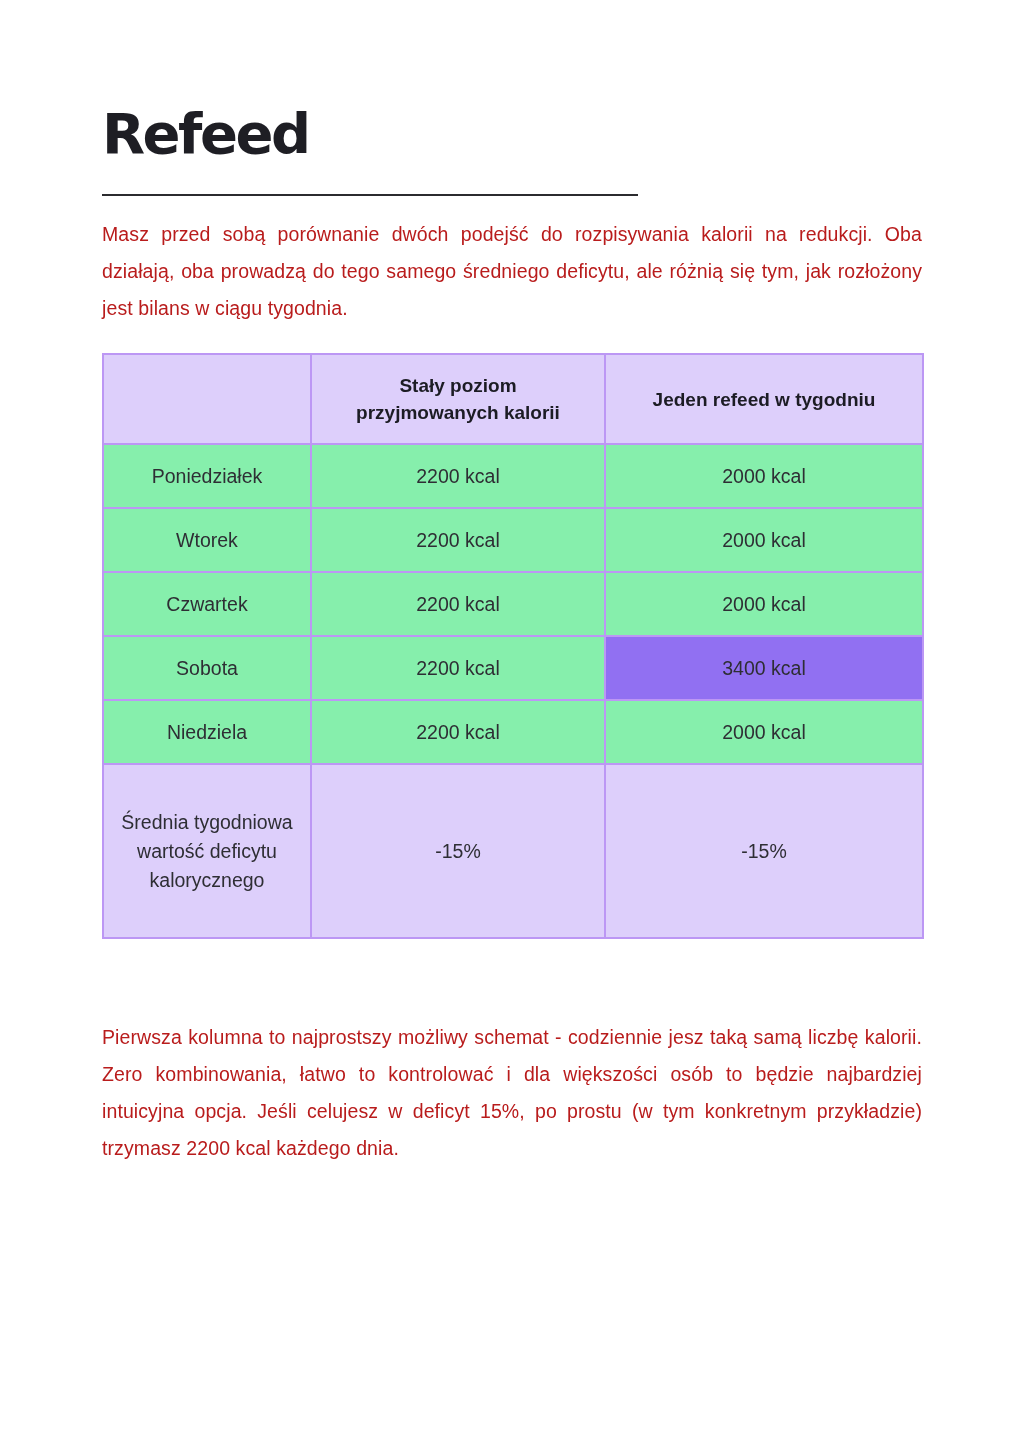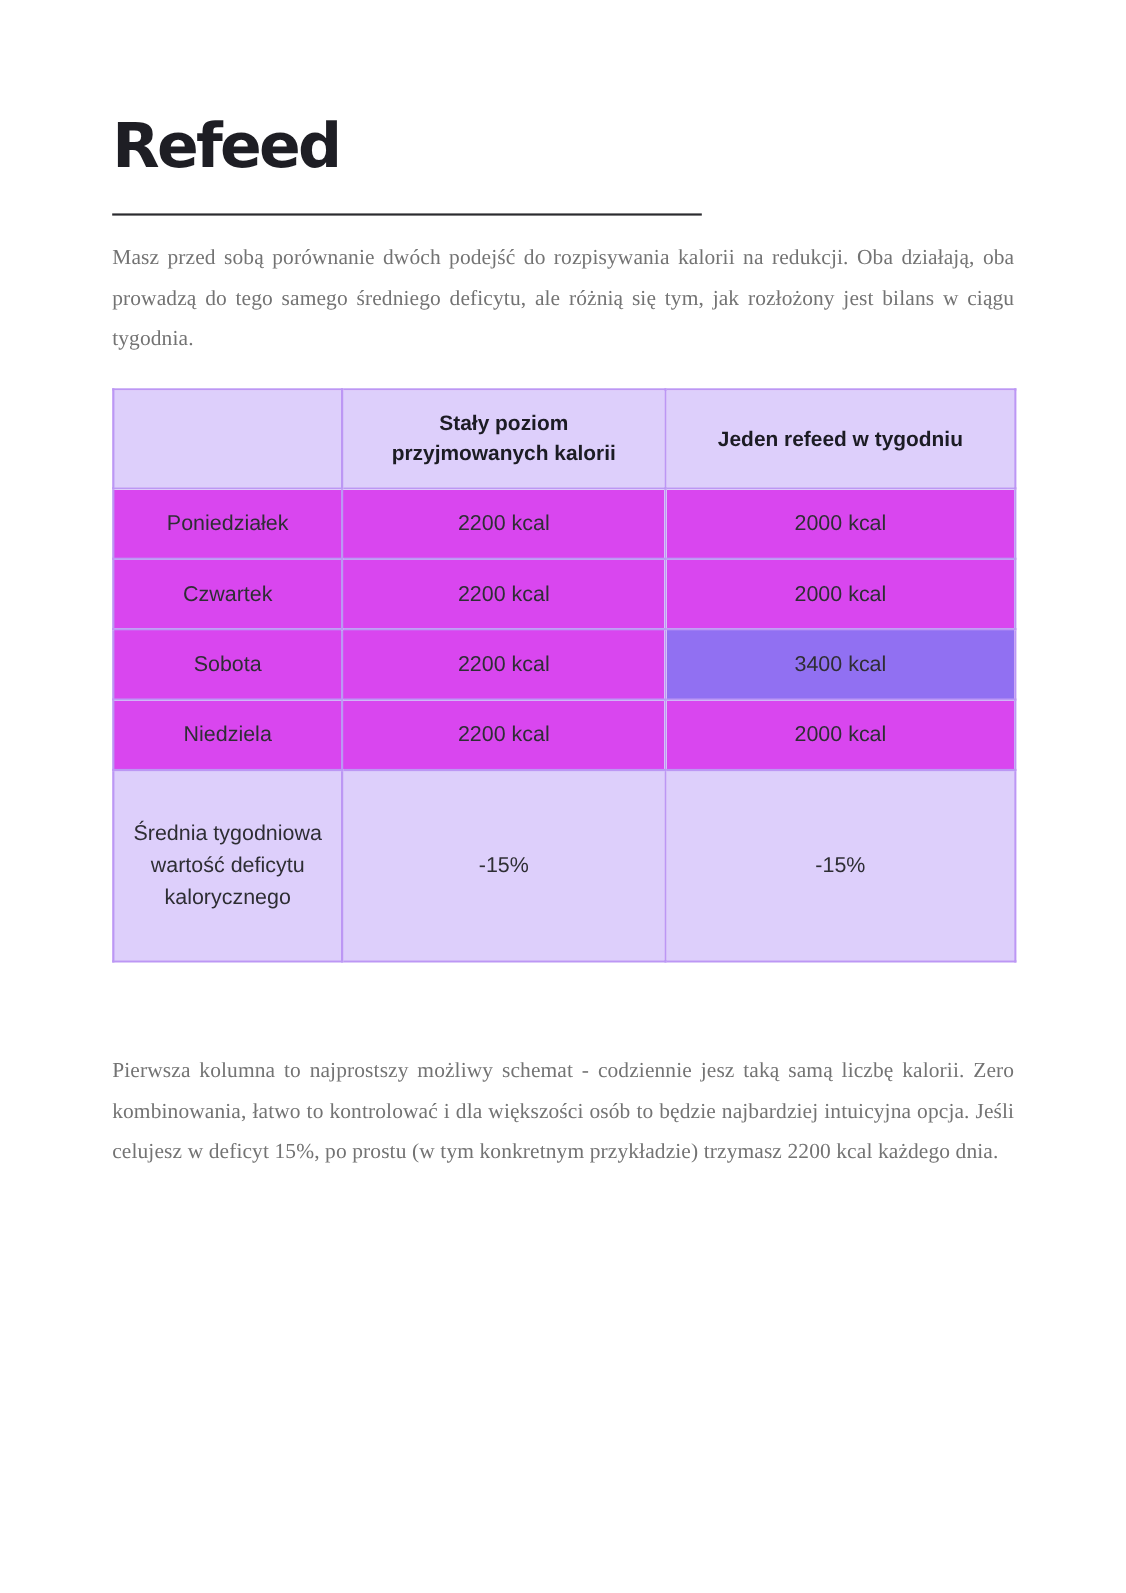--- a/index.html
+++ b/index.html
@@ -35,23 +35,22 @@
     border: none;
     border-top: 2px solid #2b2b2f;
     margin: 30px 0 0 0;
   }
   .body-paragraph {
     width: 820px;
     margin: 0;
     font-size: 19.5px;
     line-height: 37px;
     letter-spacing: 0.1px;
-    color: #737373;
+    color: #b91c1c;
     text-align: justify;
-    font-family: Liberation Serif, serif;
   }
   .intro { margin-top: 20px; }
   .outro { margin-top: 80px; }
 
   .comparison-table {
     width: 820px;
     margin-top: 26px;
     border-collapse: collapse;
     table-layout: fixed;
   }
@@ -65,21 +64,21 @@
   .comparison-table th {
     background: #ddcffb;
     font-weight: bold;
     font-size: 19px;
     line-height: 27px;
     color: #1c1c24;
     height: 88px;
     padding: 0 22px;
   }
   .comparison-table td {
-    background: #d946ef;
+    background: #86efac;
     font-size: 19.5px;
     color: #2e2e34;
     height: 62px;
     padding: 0 8px;
   }
   .comparison-table td.highlight {
     background: #9170f2;
   }
   .comparison-table tbody.footer-body td {
     background: #ddcffb;
@@ -115,20 +114,25 @@
       </tr>
     </thead>
     <tbody>
 
     <tr>
           <td>Poniedziałek</td>
           <td>2200 kcal</td>
           <td>2000 kcal</td>
         </tr>
         <tr>
+          <td>Wtorek</td>
+          <td>2200 kcal</td>
+          <td>2000 kcal</td>
+        </tr>
+        <tr>
           <td>Czwartek</td>
           <td>2200 kcal</td>
           <td>2000 kcal</td>
         </tr>
         <tr>
           <td>Sobota</td>
           <td>2200 kcal</td>
           <td class="highlight">3400 kcal</td>
         </tr>
         <tr>

